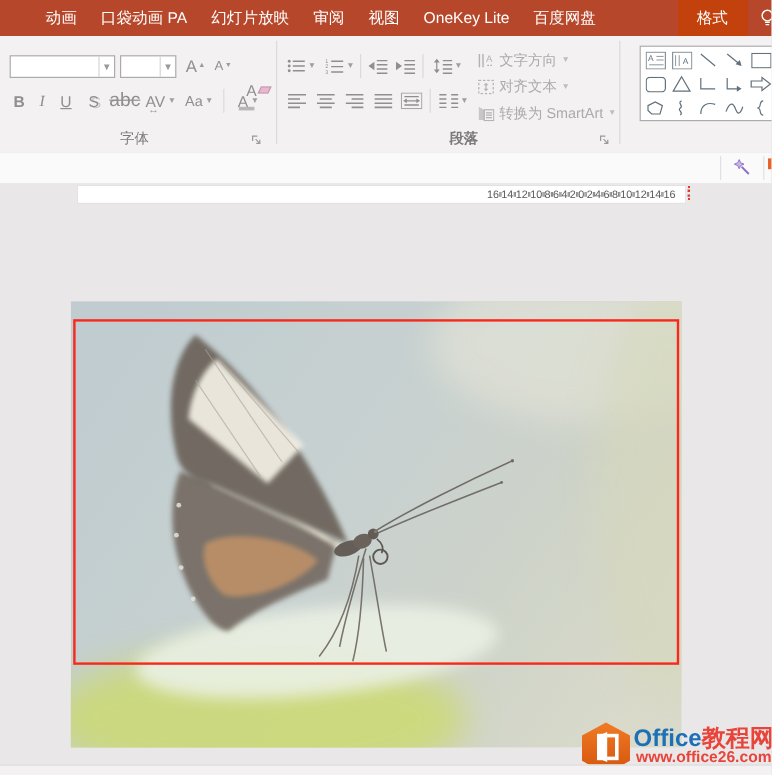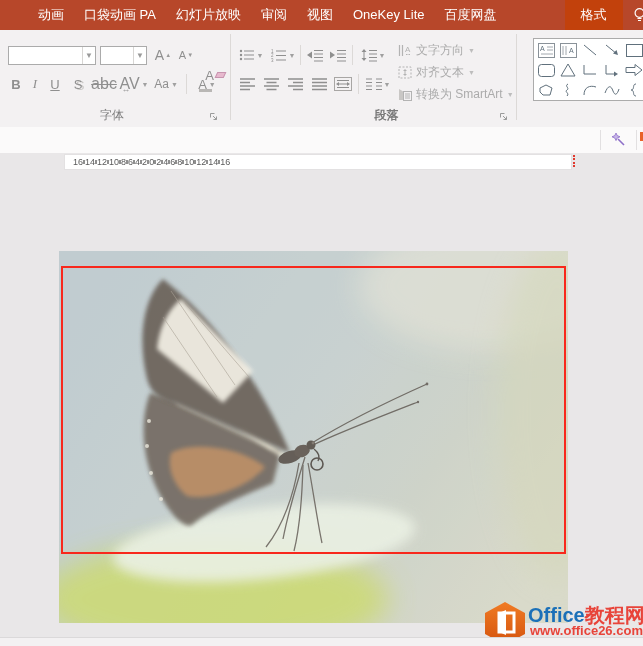--- a/index.html
+++ b/index.html
@@ -24,42 +24,42 @@
   .combo{position:absolute;height:19px;background:#fff;border:1px solid #ABABAB;display:flex;}
   .combo .cval{flex:1;font-size:11px;color:#555;padding:2px 3px;}
   .combo .carr{width:13px;border-left:1px solid #D8D6D4;color:#9A9A9A;font-size:8px;text-align:center;line-height:17px;}
   .rbtn{position:absolute;height:20px;display:flex;align-items:center;justify-content:center;color:#8F8F8F;font-size:13px;}
   .rbtn .dd{font-size:7px;color:#A0A0A0;margin-left:2px;}
   .g-b{font-weight:bold;}
   .g-i{font-style:italic;font-family:"Liberation Serif",serif;}
   .g-u{text-decoration:underline;}
   .g-s{text-shadow:2px 1px 0 #C9C7C5;}
   .g-abc{font-size:16px;text-decoration:line-through;}
-  .g-av{font-size:16px;letter-spacing:0;position:relative;}
+  .g-av{font-size:13px;letter-spacing:0;position:relative;}
   .g-av::after{content:"↔";position:absolute;left:2px;top:9px;font-size:9px;color:#9A9A9A;}
   .g-color{position:relative;}
   .g-color::after{content:"";position:absolute;left:1px;bottom:0px;width:13px;height:3px;background:#B9B7B5;}
   .g-grow{position:relative;font-size:14px;}
   .g-grow sup,.g-shrink sup{font-size:6px;color:#9A9A9A;margin-left:1px;}
   .g-shrink{font-size:11px;}
   .g-clear{position:relative;font-size:13px;}
   .eraser{display:inline-block;width:9px;height:6px;background:#E7B9CE;border:1px solid #C794AF;transform:skewX(-25deg);margin-left:2px;}
   .stackbtn{position:absolute;left:398px;display:flex;align-items:center;height:19px;color:#ABABAB;font-size:12px;white-space:nowrap;}
   .stackbtn svg{margin-right:4px;}
   .stackbtn .dd{font-size:7px;margin-left:4px;color:#BDBDBD;}
   .shape-gallery{position:absolute;left:533px;top:8px;width:118px;height:63px;background:#fff;border:1px solid #ABABAB;overflow:hidden;}
   .shape-cell{position:absolute;width:20px;height:18px;display:flex;align-items:center;justify-content:center;}
   
   .strip{position:absolute;left:0;top:127px;width:643px;height:26px;background:#FBFAFA;border-bottom:1px solid #D5D2D0;}
   .strip .vsep{position:absolute;top:3px;height:20px;width:1px;background:#E2E0E1;}
   .wandbtn{position:absolute;left:605px;top:2px;width:26px;height:21px;display:flex;align-items:center;justify-content:center;}
   .orange-sliver{position:absolute;left:640px;top:5px;width:3px;height:9px;background:#E8622A;}
   
   .canvas{position:absolute;left:0;top:153px;width:643px;height:493px;background:#E9E7E8;}
-  .ruler{position:absolute;left:64px;top:1px;width:508px;height:16px;background:#FFFFFF;border:1px solid #E3E1E2;display:flex;align-items:center;justify-content:flex-start;padding:0 8px;box-sizing:border-box;}
+  .ruler{position:absolute;left:64px;top:1px;width:508px;height:16px;background:#FFFFFF;border:1px solid #E3E1E2;display:flex;align-items:center;justify-content:flex-end;padding:0 8px;box-sizing:border-box;}
   .rnum{font-size:9px;color:#5A5A5A;line-height:16px;}
   .rtick{width:1px;height:4px;background:#8F8F8F;display:inline-block;}
   .ruler-caret{position:absolute;right:4px;top:1px;height:12px;border-left:2px dotted #E03A2F;}
   .photo{position:absolute;left:59px;top:98px;width:509px;height:372px;}
   .selrect{position:absolute;left:2px;top:15px;width:505px;height:288px;border:2px solid #F8281C;box-sizing:border-box;}
   
   .watermark{position:absolute;left:480px;top:445px;width:163px;height:48px;}
   .wm-hex{position:absolute;left:2px;top:3px;}
   .wm-line1{position:absolute;left:48px;top:4px;font-size:20px;font-weight:bold;white-space:nowrap;letter-spacing:0;}
   .wm-blue{color:#1B70B8;}

